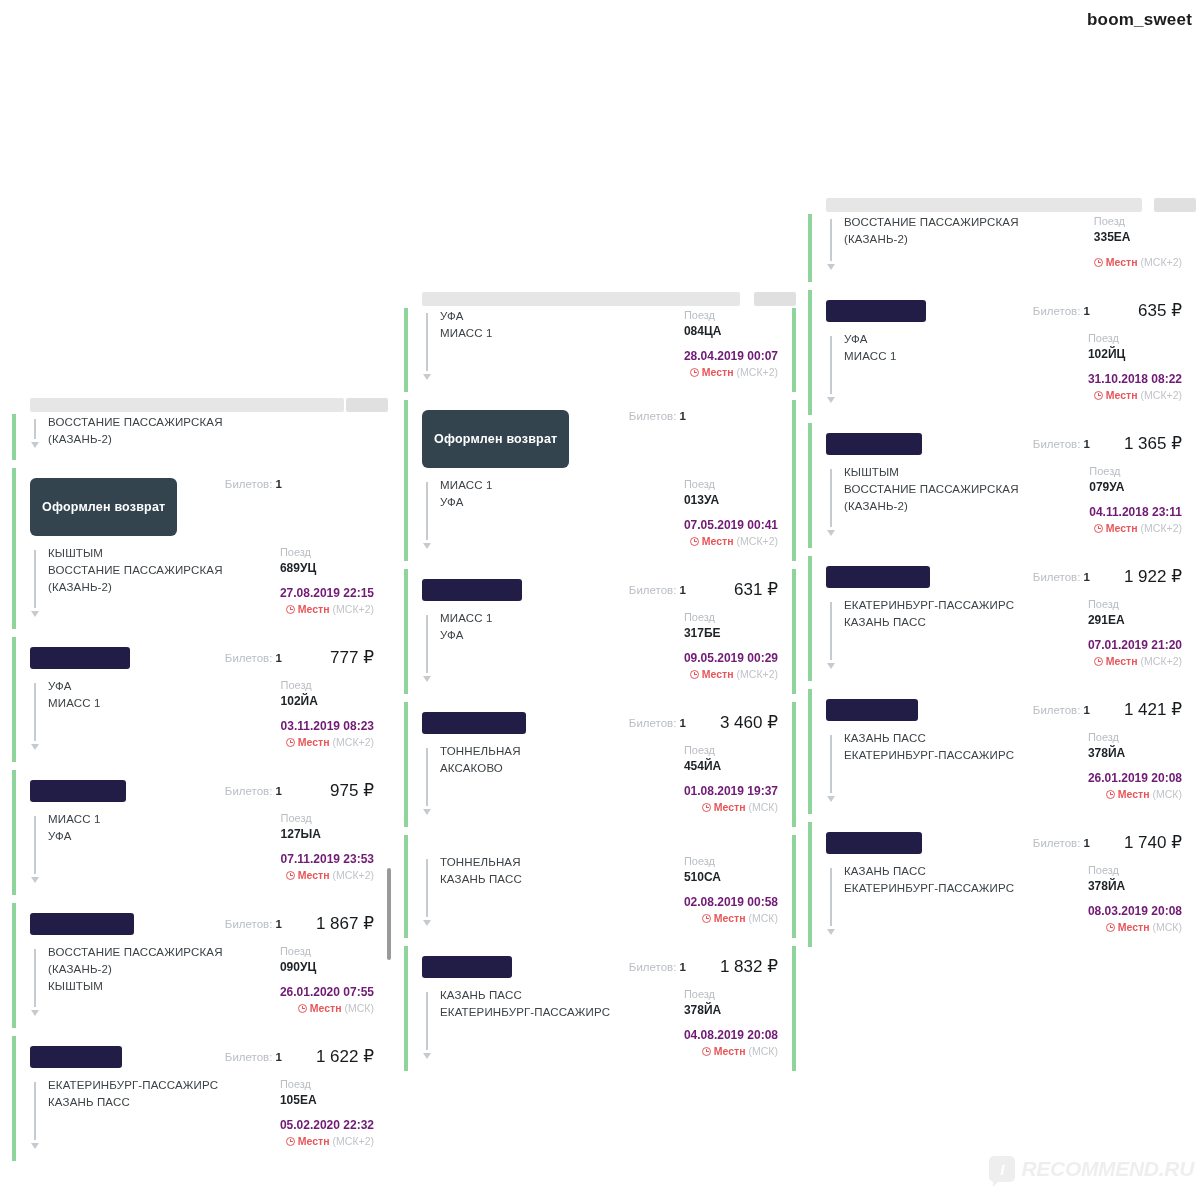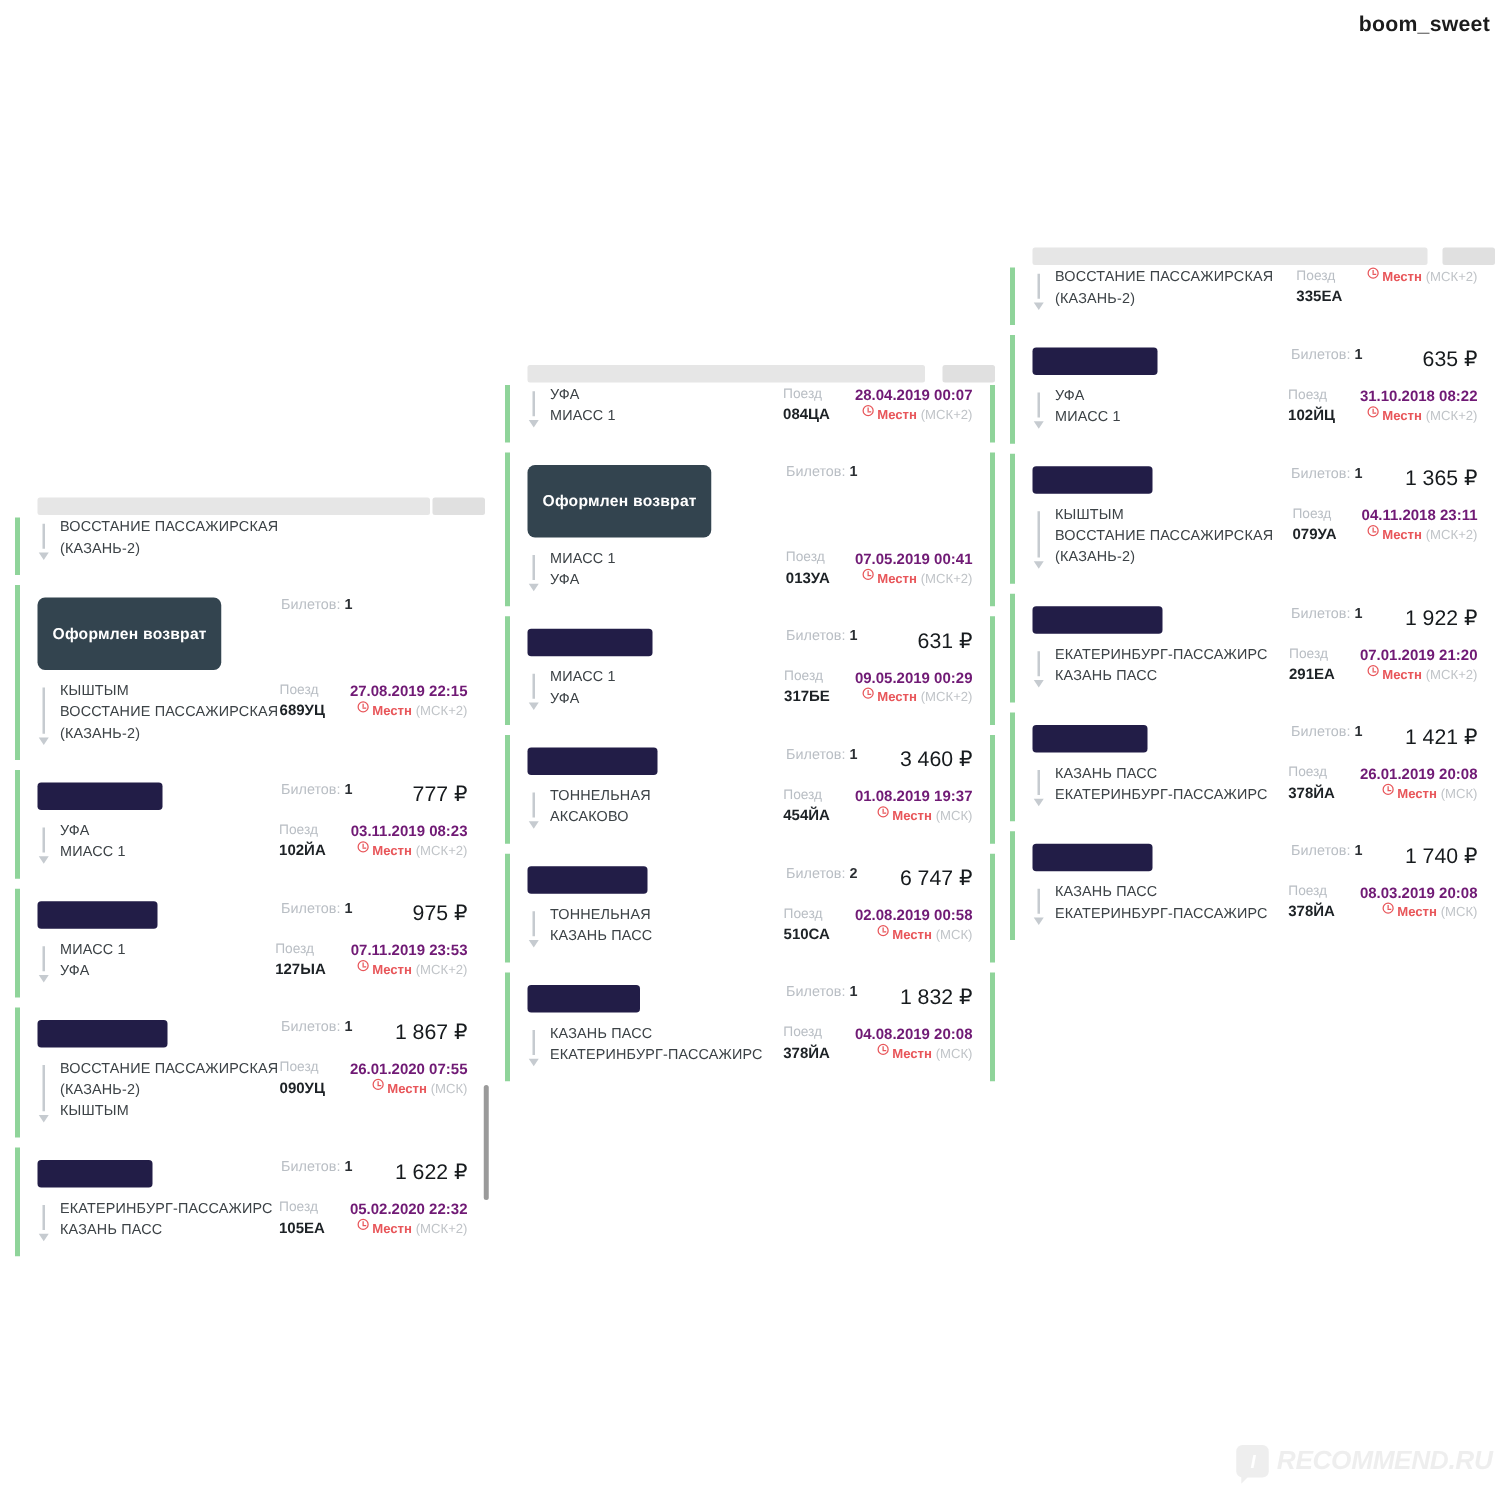--- a/index.html
+++ b/index.html
@@ -92,21 +92,21 @@
     font-size:12.5px;
     font-weight:700;
     padding:22px 12px;
     border-radius:6px;
     letter-spacing:.2px;
     white-space:nowrap;
   }
 
   .top-meta{
     margin-left:auto;
-    display:flex; align-items:flex-start; gap:22px;
+    display:flex; align-items:center; gap:22px;
   }
   .tickets{
     font-size:11.5px; color:#b9bec4; white-space:nowrap;
   }
   .tickets b{ color:#2b2f33; font-weight:700; font-size:11.5px; }
   .price{
     font-size:17px; font-weight:400; color:#161a1d;
     min-width:70px; text-align:right; white-space:nowrap;
   }
   .price.empty{ min-width:70px; }
@@ -133,31 +133,32 @@
     border-top:6px solid #c6cbd0;
   }
   .route-stops{
     font-size:11.5px; color:#3c4246; line-height:17px; letter-spacing:.15px;
   }
   .route-stops .stop{ display:block; white-space:nowrap; }
   .route-stops .sub{ display:block; }
 
   .train-meta{
     margin-left:auto;
-    display:flex; gap:20px; align-items:flex-start;
+    display:flex; gap:8px; align-items:flex-start;
     padding-left:12px;
+    flex-direction:column;
   }
   .train-col .lbl{ font-size:11px; color:#b9bec4; line-height:15px; }
   .train-col .num{ font-size:12px; color:#1d2226; font-weight:700; line-height:17px; }
 
   .time-col{ text-align:right; }
   .time-col .dt{ font-size:12px; color:#701a75; font-weight:700; line-height:16px; white-space:nowrap; }
   .time-col .tz{
     font-size:10.5px; color:#c0c4c8; line-height:16px; white-space:nowrap;
-    display:flex; align-items:flex-start; justify-content:flex-end; gap:3px;
+    display:flex; align-items:center; justify-content:flex-end; gap:3px;
   }
   .time-col .tz .loc{ color:#e8565a; font-weight:700; }
   .clock-ico{
     width:9px;height:9px;border:1.3px solid #e8565a;border-radius:50%;
     position:relative; display:inline-block; flex:0 0 9px;
   }
   .clock-ico:before{
     content:"";position:absolute;left:3px;top:1.4px;width:1px;height:3px;background:#e8565a;
   }
   .clock-ico:after{
@@ -502,27 +503,20 @@
             <div class="tz">
               <span class="clock-ico"></span>
               <span class="loc">Местн</span>
               <span>(МСК)</span>
             </div>
           </div>
         </div>
       </div>
     </div>
     <div class="card has-right-accent">
-      <div class="card-top">
-        <span class="redaction r2"></span>
-        <div class="top-meta">
-          <span class="tickets">Билетов: <b>2</b></span>
-          <span class="price">6 747 ₽</span>
-        </div>
-      </div>
       <div class="card-body">
         <div class="route">
           <div class="route-arrow">
             <span class="line"></span>
             <span class="head"></span>
           </div>
           <div class="route-stops">
             <span class="stop">ТОННЕЛЬНАЯ</span>
             <span class="stop">КАЗАНЬ ПАСС</span>
           </div>

